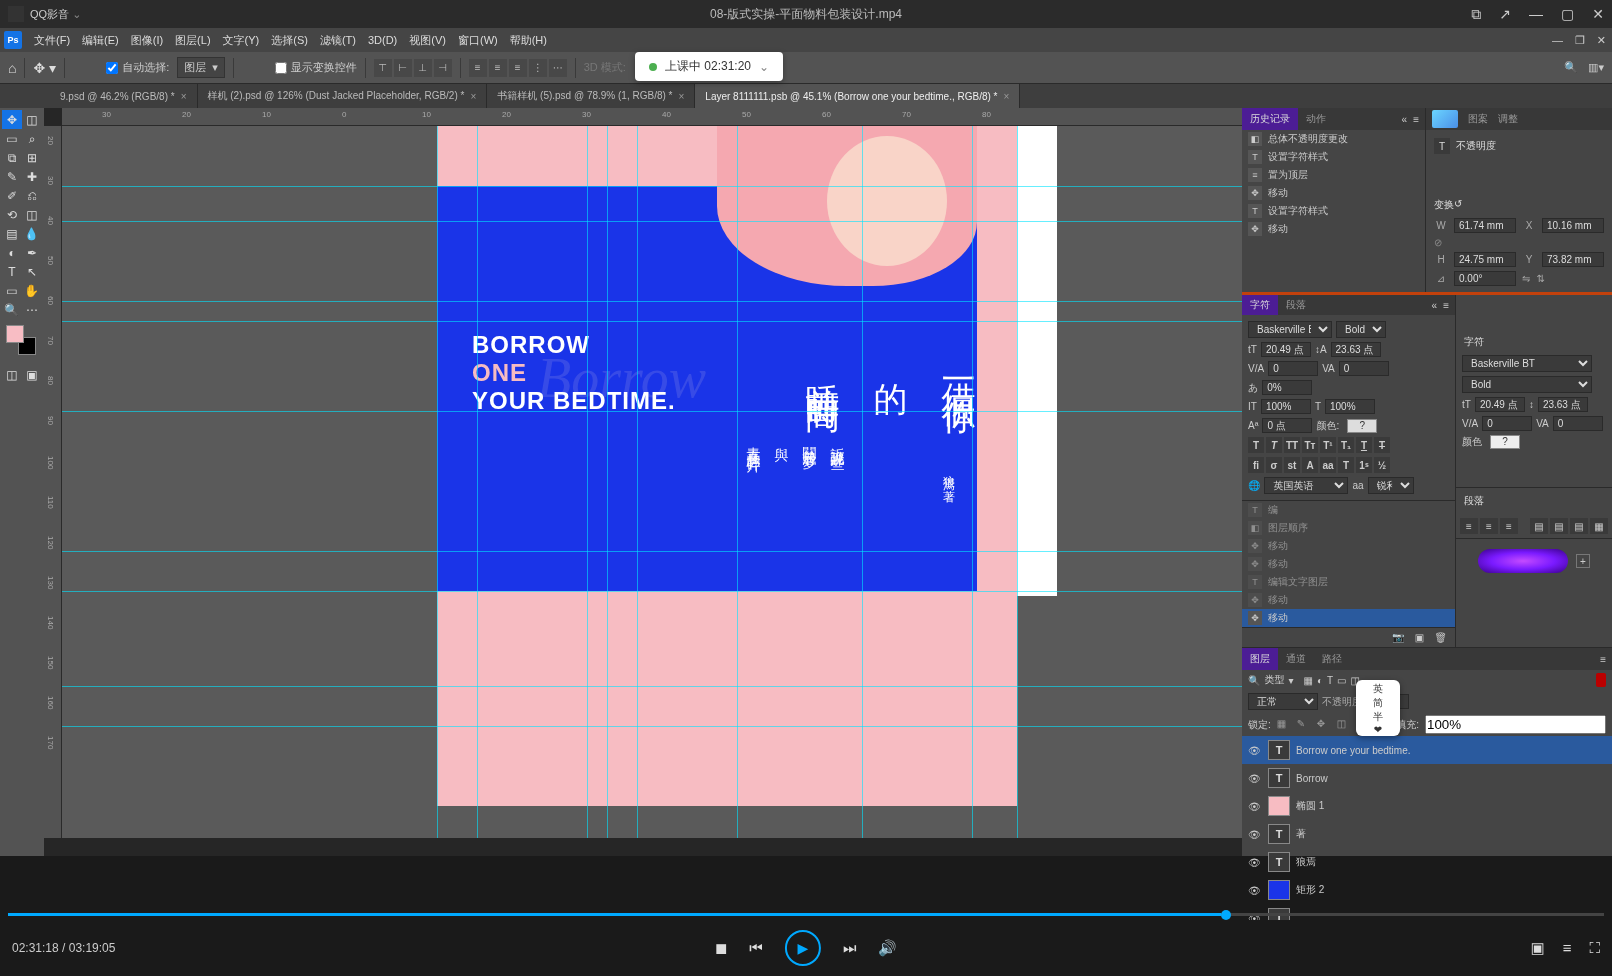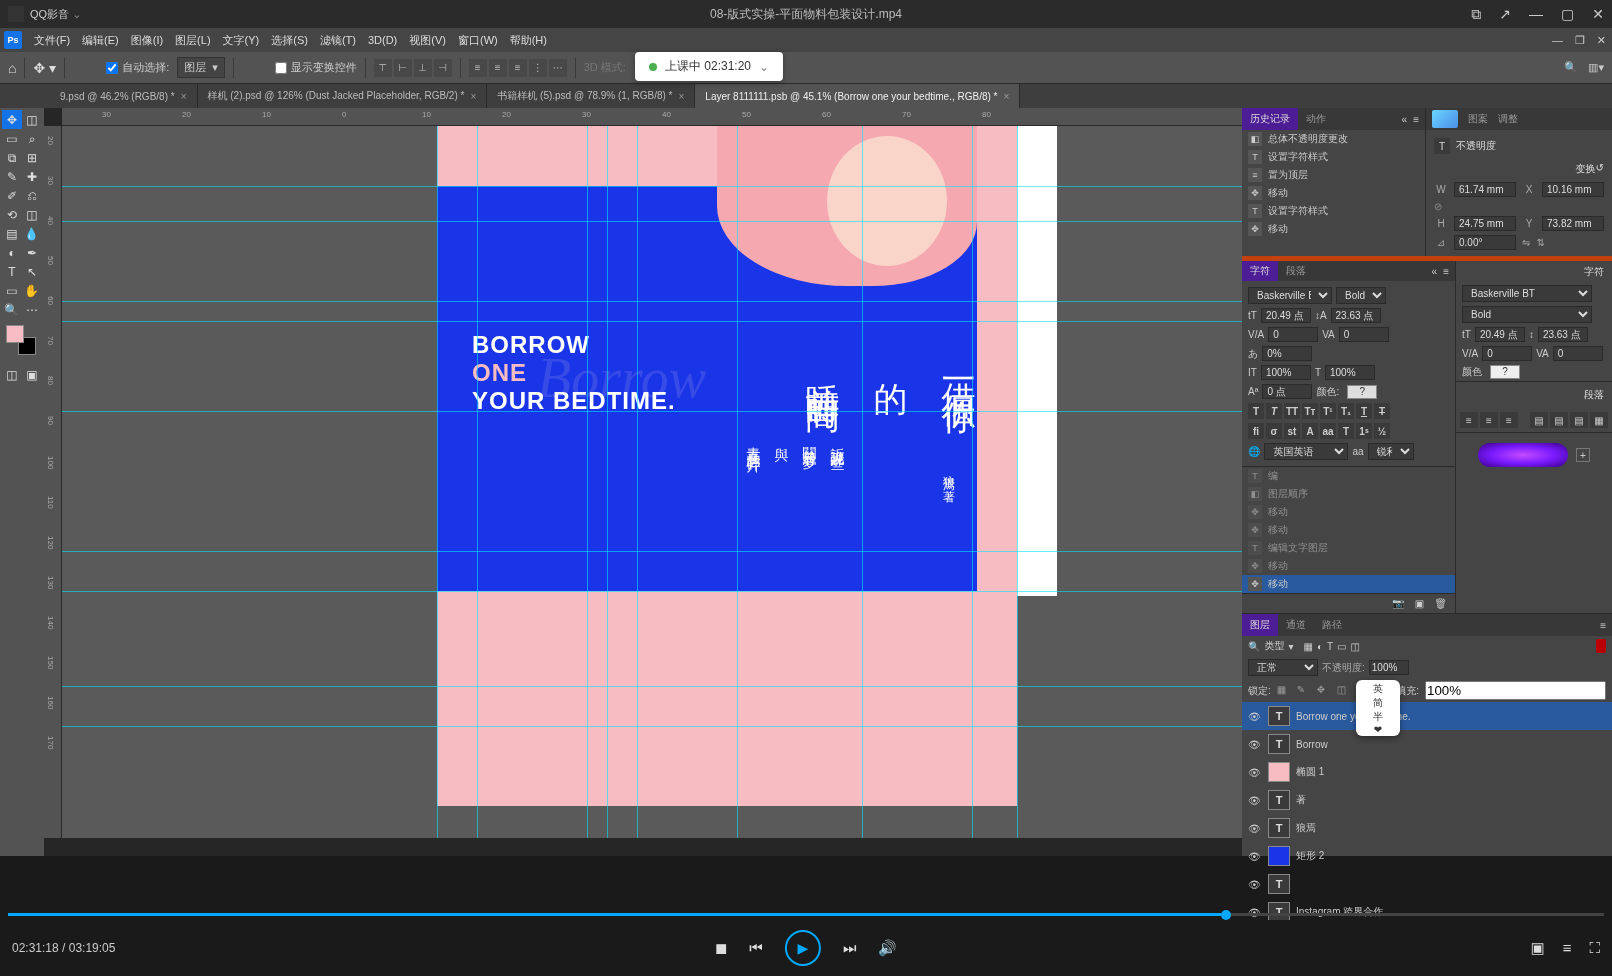--- a/index.html
+++ b/index.html
@@ -90,21 +90,21 @@
 .panel-tabs .ptab.active { background: #4c1d95; color: #ddd; }
 .panel-tabs .ptab-icons { margin-left: auto; display: flex; gap: 6px; padding-right: 6px; }
 .panel-body { background: #454545; }
 .history-list { max-height: 120px; overflow: hidden; }
 .history-item { display: flex; align-items: center; gap: 6px; padding: 2px 6px; color: #ccc; }
 .history-item .hicon { width: 14px; height: 14px; background: #555; display: flex; align-items: center; justify-content: center; font-size: 9px; }
 .history-item.sel { background: #2a5a9e; }
 
 .prop-panel { padding: 4px 8px; }
 .prop-header { display: flex; align-items: center; gap: 6px; padding: 4px 0; color: #ddd; }
-.prop-section-title { padding: 4px 0; color: #ddd; display: flex; justify-content: flex-end; }
+.prop-section-title { padding: 4px 0; color: #ddd; display: flex; justify-content: flex-start; margin-top: 36px; }
 .prop-row { display: flex; gap: 6px; align-items: center; padding: 2px 0; }
 .prop-row .lbl { color: #aaa; width: 14px; text-align: center; }
 .prop-row input { background: #3a3a3a; border: 1px solid #2a2a2a; color: #ddd; width: 62px; padding: 1px 4px; font-size: 10px; }
 
 .char-panel .char-row { display: flex; gap: 4px; align-items: center; padding: 2px 0; }
 .char-panel select, .char-panel input { background: #3a3a3a; border: 1px solid #2a2a2a; color: #ddd; font-size: 10px; padding: 1px 4px; }
 .char-panel .wide-sel { width: 84px; }
 .char-panel .narrow-in { width: 50px; }
 .char-panel .text-btns { display: flex; gap: 2px; padding: 2px 0; }
 .char-panel .tbtn { width: 16px; height: 16px; background: #3a3a3a; color: #ccc; display: flex; align-items: center; justify-content: center; font-size: 10px; font-weight: bold; }
@@ -469,21 +469,21 @@
           <div class="prop-row">
             <span class="lbl">⊿</span>
               <input value="0.00°" style="">
             <span style="color:#aaa">⇋</span>
             <span style="color:#aaa">⇅</span>
           </div>
         </div>
       </div>
     </div>
 
-    <div style="display:flex; border-top:5px solid #c2410c">
+    <div style="display:flex; border-top:3px solid #c2410c">
 
       <div style="width:215px; border-right:1px solid #2a2a2a;">
         <div class="panel-tabs" style="height:20px">
           <div class="ptab active">字符</div>
           <div class="ptab">段落</div>
           <div class="ptab-icons">
               <span>«</span>
               <span>≡</span>
             </div>
         </div>

